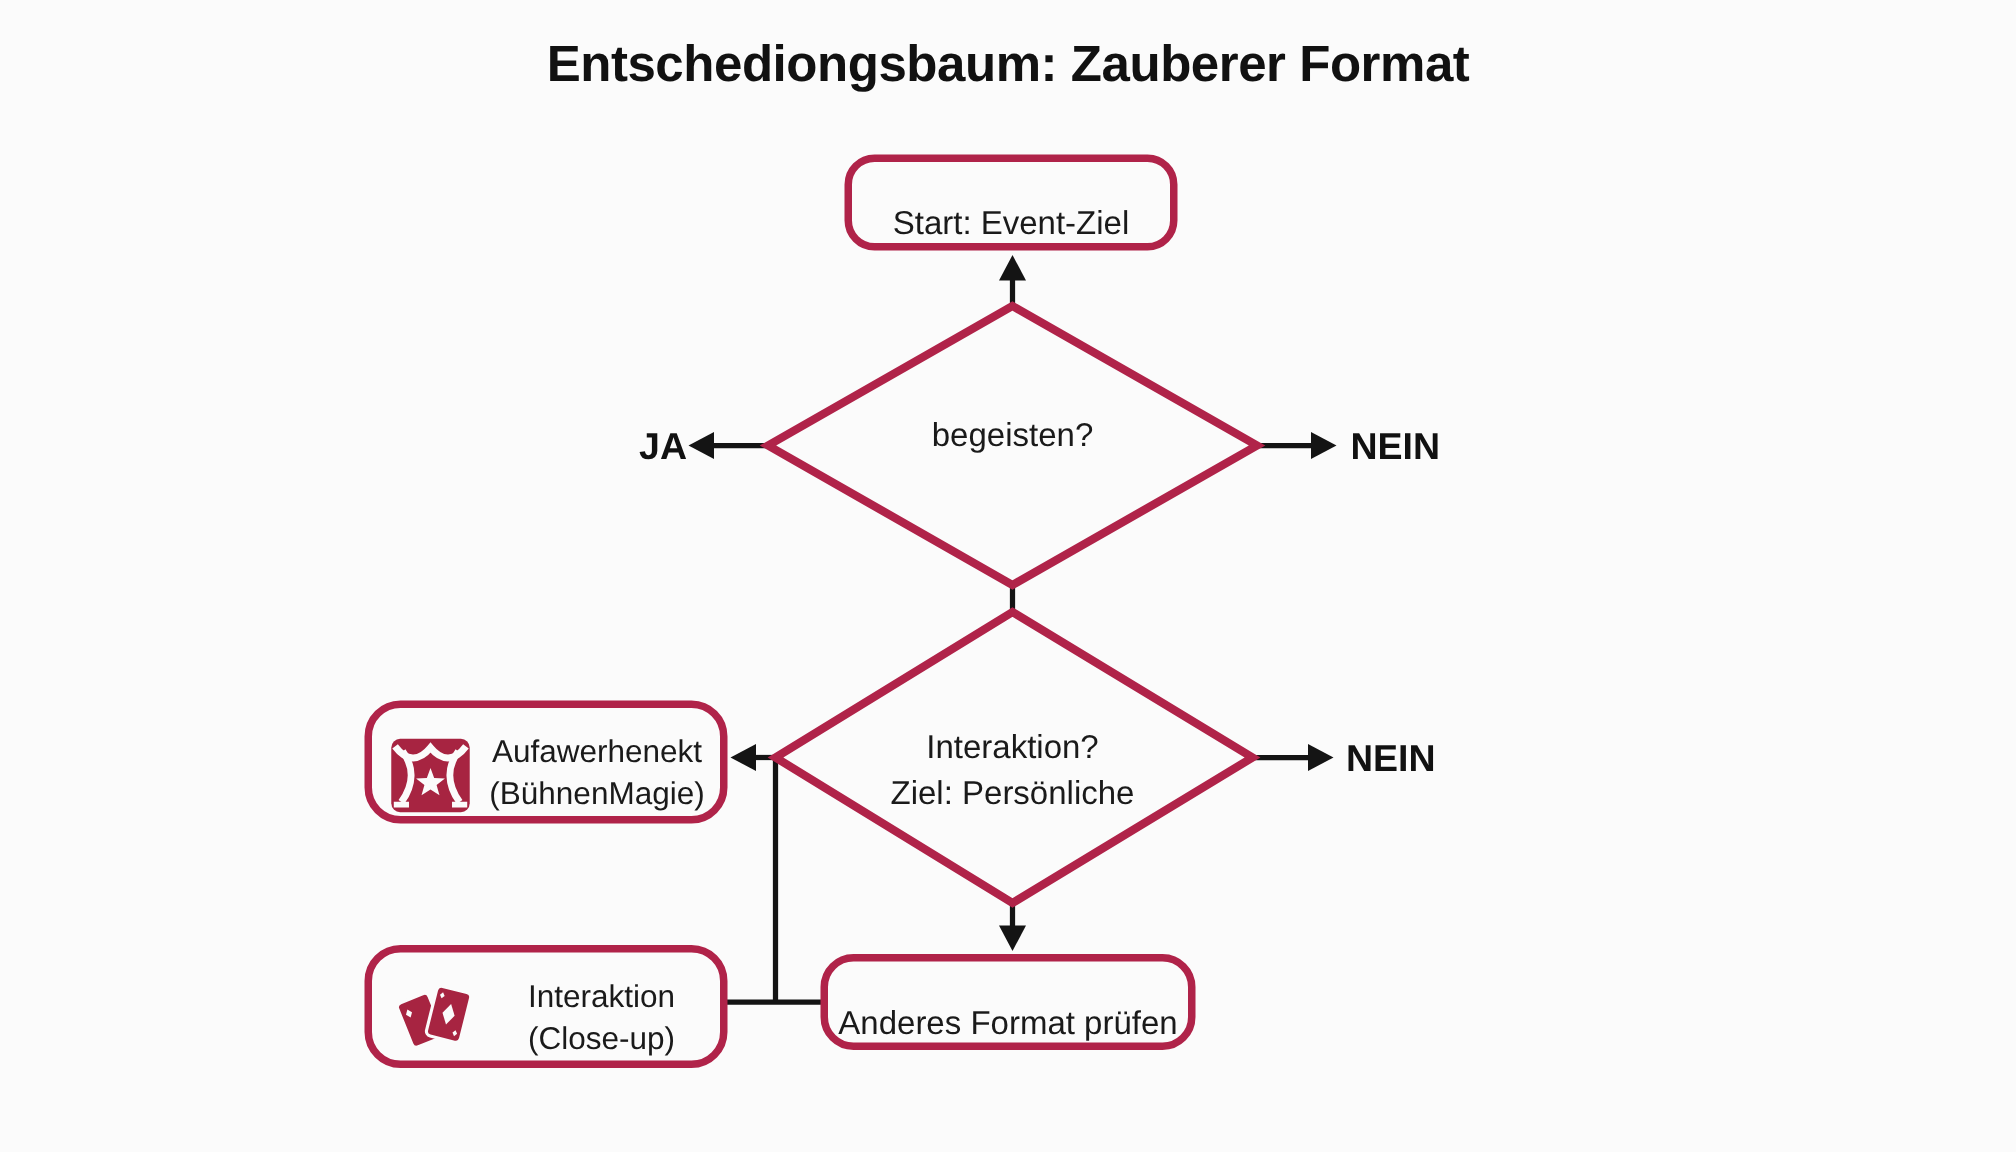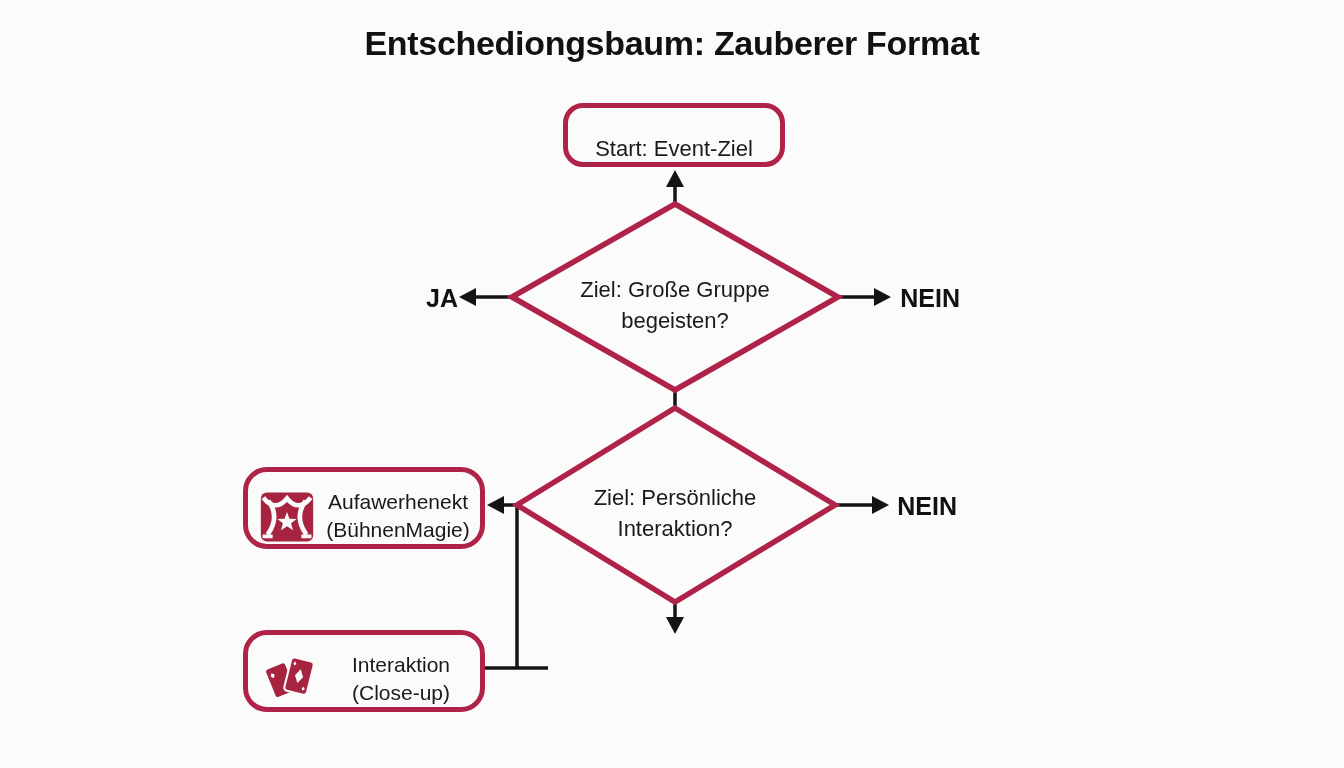--- a/index.html
+++ b/index.html
@@ -86,27 +86,26 @@
     <polygon class="diamond" points="675,408 835,505 675,602 517,505"></polygon>
   </svg>
 
   <h1 class="title">Entschediongsbaum: Zauberer Format</h1>
 
   <div class="node node-start">
     <span>Start: Event-Ziel</span>
   </div>
 
   <div class="dtext d1">
-    <span>Ziel: Große Gruppe</span>
     <span>begeisten?</span>
   </div>
 
   <div class="dtext d2">
+    <span>Interaktion?</span>
     <span>Ziel: Persönliche</span>
-    <span>Interaktion?</span>
   </div>
 
   <div class="edge-label lbl-ja">JA</div>
   <div class="edge-label lbl-nein1">NEIN</div>
   <div class="edge-label lbl-nein2">NEIN</div>
 
   <div class="node node-side node-cards">
     <svg class="icon-svg" width="60" height="56" viewBox="0 0 72 64">
       <g transform="rotate(-22 26 36)">
         <rect x="12" y="14" width="27" height="38" rx="4" fill="var(--icon)" stroke="#FBFBFB" stroke-width="2.5"></rect>
@@ -134,14 +133,17 @@
       <path d="M54,13 C45,25 45,39 55,53" stroke="#FBFBFB" stroke-width="5.5" fill="none"></path>
       <path d="M3,55 L15,55 M49,55 L61,55" stroke="#FBFBFB" stroke-width="4.5" fill="none"></path>
       <polygon fill="#FBFBFB" points="32,26 34.9,34 43.4,34.3 36.8,39.5 39.1,47.7 32,43 24.9,47.7 27.2,39.5 20.6,34.3 29.1,34"></polygon>
     </svg>
     <div class="side-text">
       <span>Aufawerhenekt</span>
       <span>(BühnenMagie)</span>
     </div>
   </div>
 
+  <div class="node node-other">
+    <span>Anderes Format prüfen</span>
+  </div>
 
 </div>
 
 </body></html>

